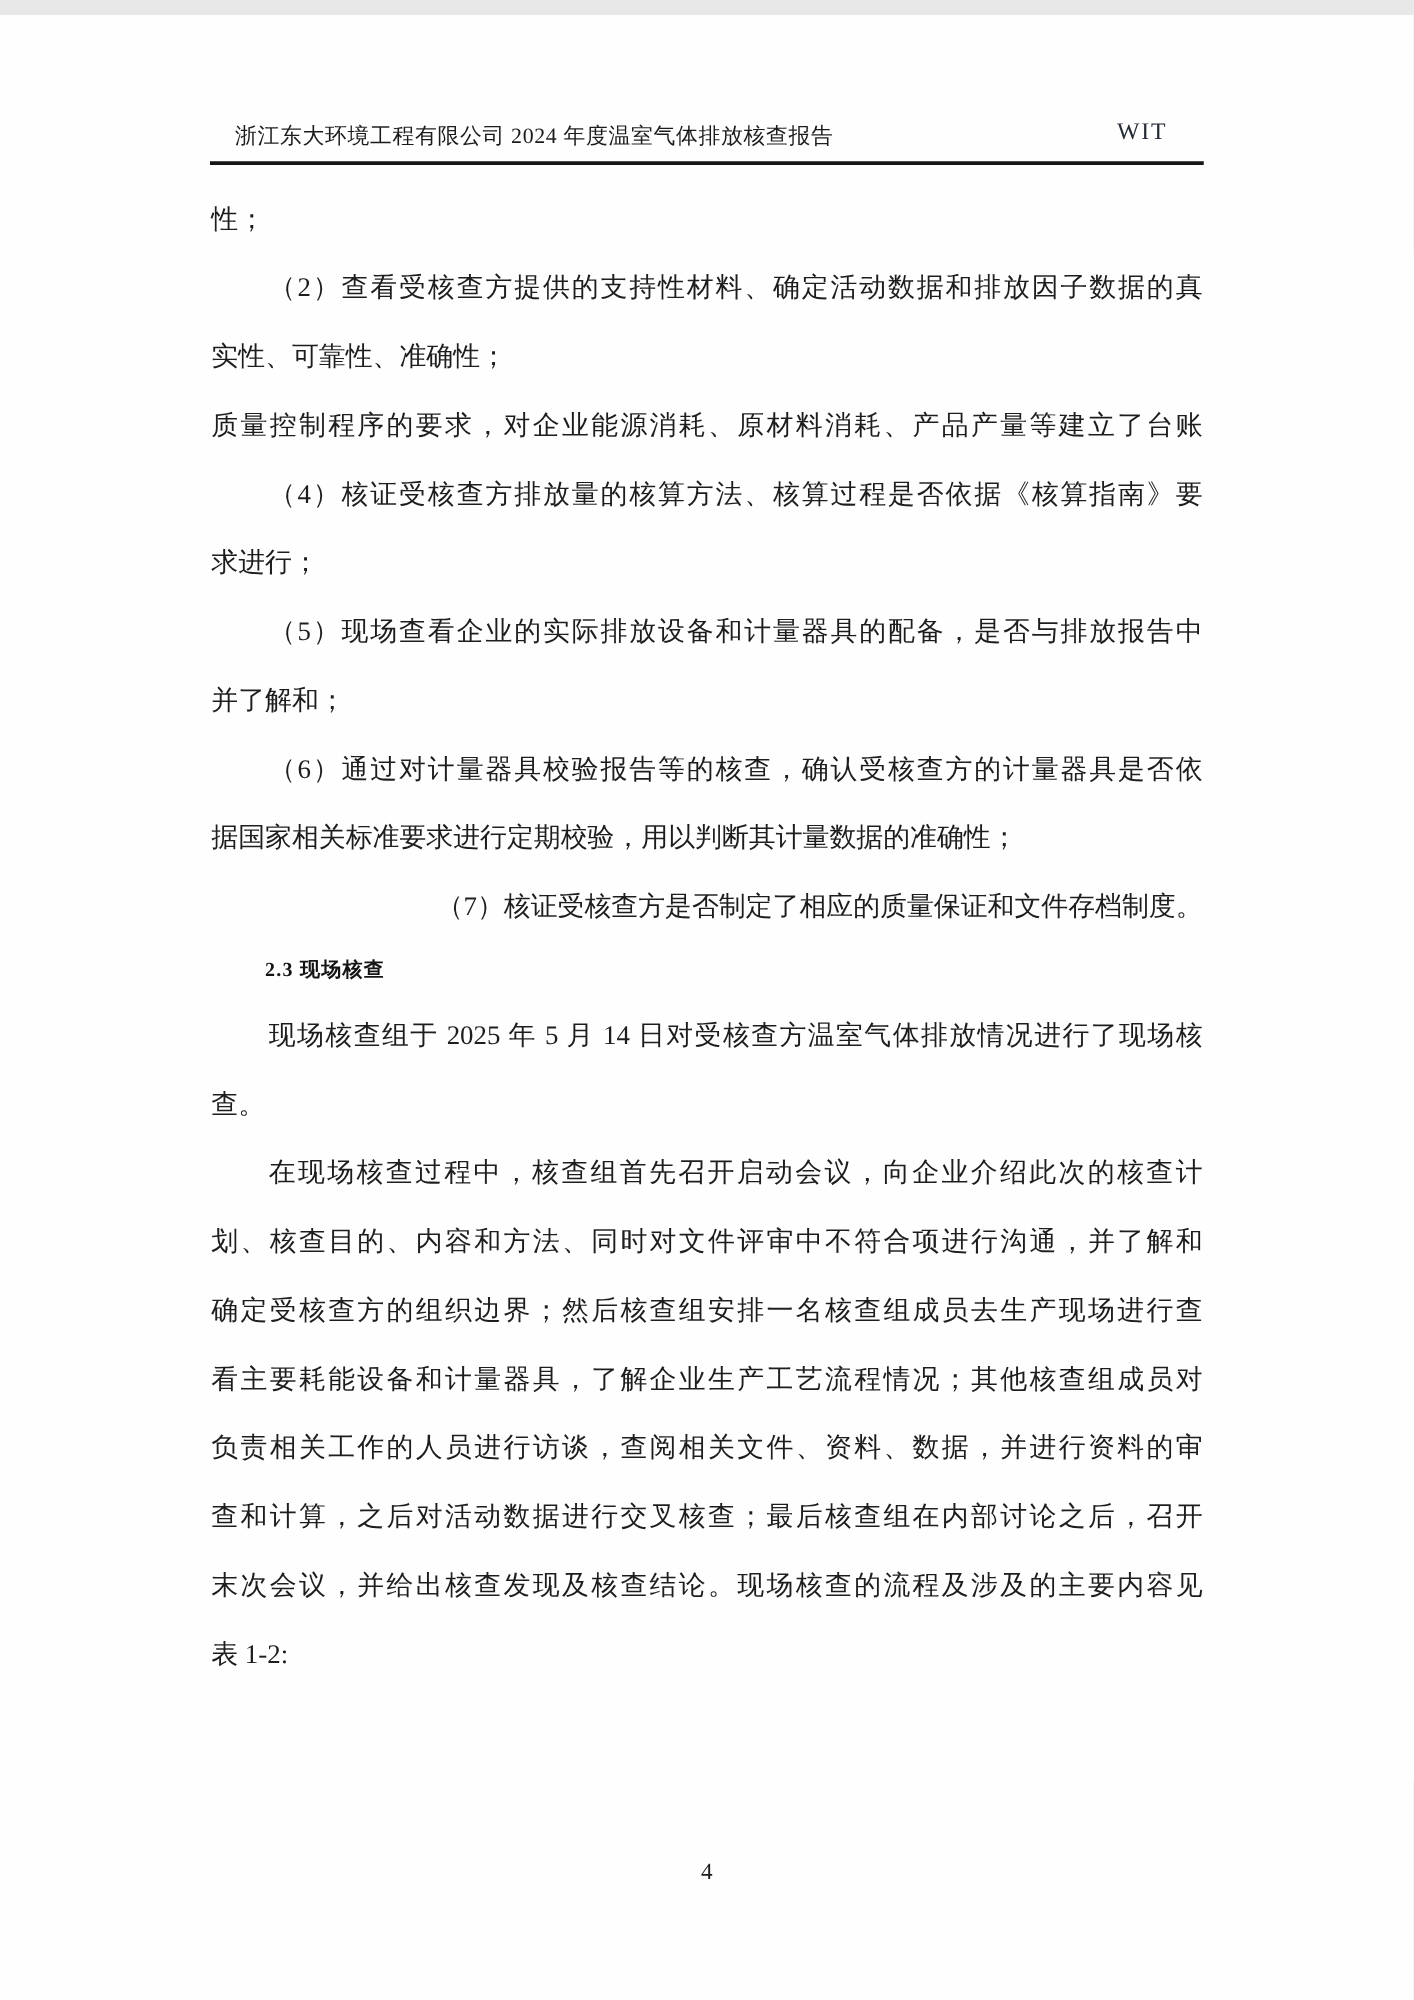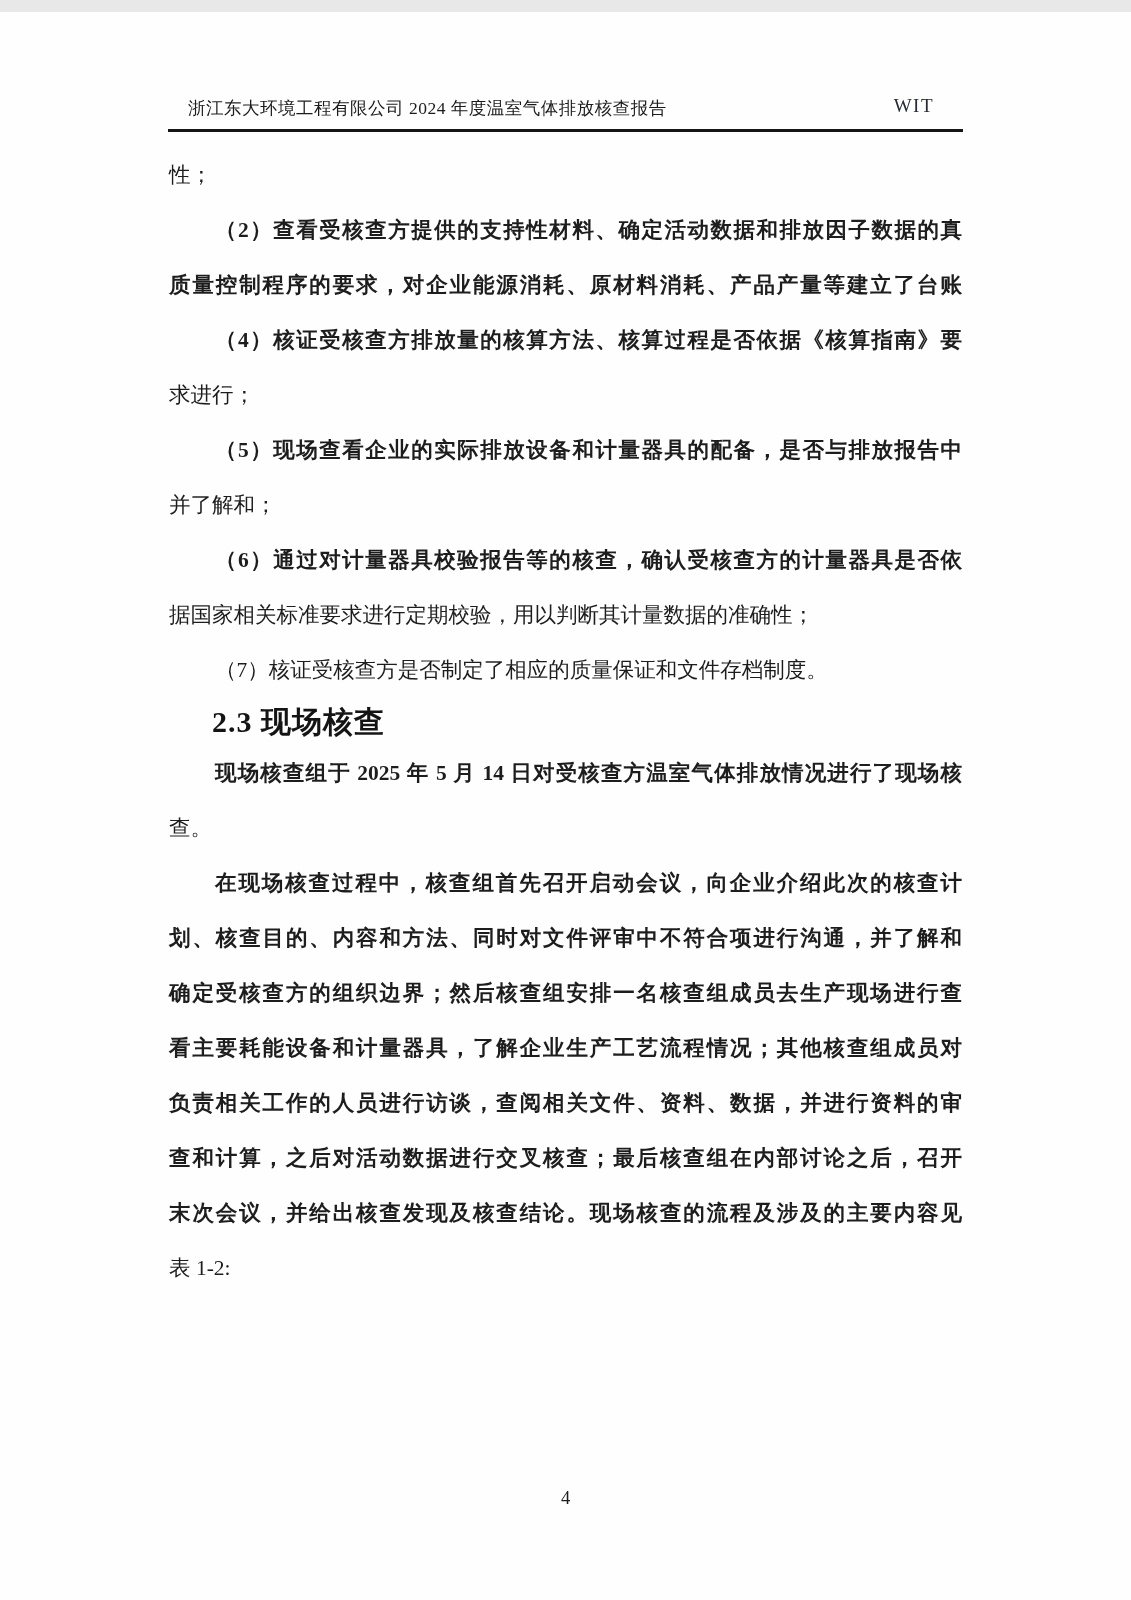--- a/index.html
+++ b/index.html
@@ -59,31 +59,31 @@
   }
   .line {
     height: 55px;
     line-height: 55px;
     font-size: 21.5px;
     text-align: left;
   }
   .line.fill {
     text-align: justify;
     text-align-last: justify;
-    font-weight: bold;
   }
   .line.indent {
     text-indent: 46px;
+    text-align: right;
   }
   .heading {
     height: 48px;
     line-height: 48px;
     margin: 0;
     padding-left: 43px;
-    font-size: 30px;
+    font-size: 16px;
     font-weight: bold;
     letter-spacing: 1px;
     color: #141414;
   }
   
   .footer-pagenum {
     position: absolute;
     left: 169px;
     top: 1476px;
     width: 793px;
@@ -100,20 +100,21 @@
   <div class="header">
     <span class="header-title">浙江东大环境工程有限公司 2024 年度温室气体排放核查报告</span>
     <span class="header-brand">WIT</span>
   </div>
 
   <div class="header-rule"></div>
 
   <main class="doc-body">
       <div class="line">性；</div>
       <div class="line indent fill">（2）查看受核查方提供的支持性材料、确定活动数据和排放因子数据的真</div>
+      <div class="line">实性、可靠性、准确性；</div>
       <div class="line fill">质量控制程序的要求，对企业能源消耗、原材料消耗、产品产量等建立了台账</div>
       <div class="line indent fill">（4）核证受核查方排放量的核算方法、核算过程是否依据《核算指南》要</div>
       <div class="line">求进行；</div>
       <div class="line indent fill">（5）现场查看企业的实际排放设备和计量器具的配备，是否与排放报告中</div>
       <div class="line">并了解和；</div>
       <div class="line indent fill">（6）通过对计量器具校验报告等的核查，确认受核查方的计量器具是否依</div>
       <div class="line">据国家相关标准要求进行定期校验，用以判断其计量数据的准确性；</div>
       <div class="line indent">（7）核证受核查方是否制定了相应的质量保证和文件存档制度。</div>
       <h2 class="heading">2.3 现场核查</h2>
       <div class="line indent fill">现场核查组于 2025 年 5 月 14 日对受核查方温室气体排放情况进行了现场核</div>

